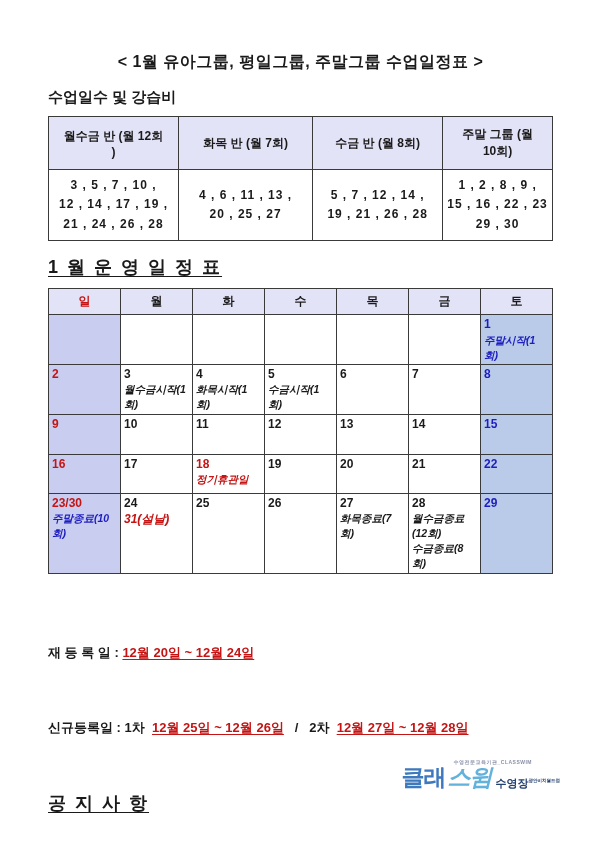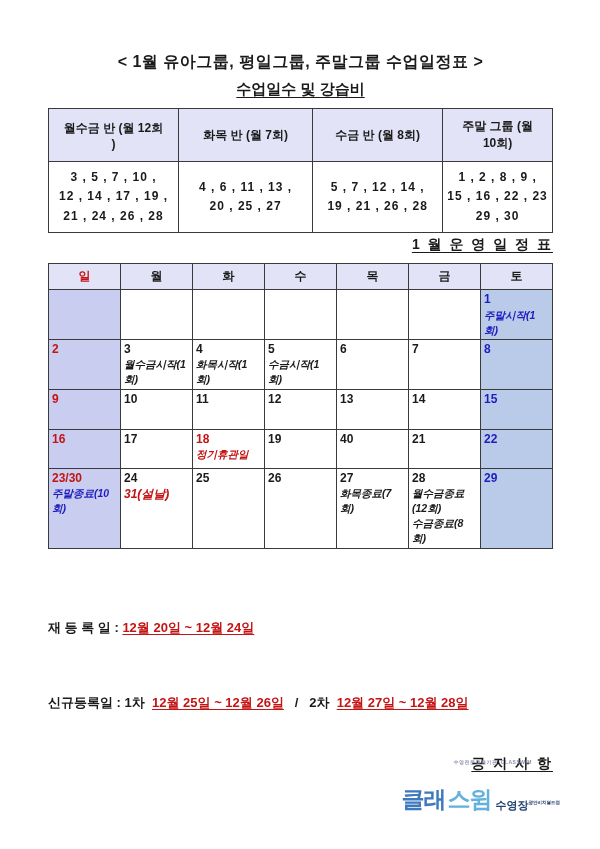--- a/index.html
+++ b/index.html
@@ -12,31 +12,31 @@
     --satbg:#B9CBE9;
   }
   *{box-sizing:border-box;margin:0;padding:0;}
   html,body{background:#ffffff;}
   .page{
     width:600px;height:849px;background:#ffffff;position:relative;overflow:hidden;
     font-family:"Liberation Sans","DejaVu Sans",sans-serif;
     font-weight:bold;color:#1a1a1a;padding:52px 47px 0 48px;
   }
   .title{font-size:16px;text-align:center;letter-spacing:0.5px;}
-  .subtitle{font-size:15px;text-align:center;margin-top:7px;text-decoration:underline;text-underline-offset:3px;}
+  .subtitle{font-size:15px;text-align:left;margin-top:15px;text-underline-offset:3px;}
   table{border-collapse:collapse;width:100%;table-layout:fixed;}
   th,td{border:1px solid var(--bd);}
   .fee{margin-top:9px;}
   .fee th{background:var(--lav);font-size:12px;padding:9px 14px;font-weight:bold;}
   .fee col.c1{width:25.8%}.fee col.c2{width:26.6%}.fee col.c3{width:25.8%}.fee col.c4{width:21.8%}
   .fee td{font-size:12px;text-align:center;}
   .fee .days td{padding:6px 2px;line-height:1.62;letter-spacing:1px;}
   .fee .price td{padding:8px 2px;line-height:1.6;color:var(--red);letter-spacing:0.5px;}
   .pre{white-space:pre-line;}
-  .sec-title{font-size:14px;text-align:right;margin-top:3px;text-decoration:underline;text-underline-offset:3px;letter-spacing:2px;}
+  .sec-title{font-size:18px;text-align:left;margin-top:14px;text-decoration:underline;text-underline-offset:3px;letter-spacing:2px;}
   .cal{margin-top:9px;}
   .cal th{background:var(--lav);font-size:12px;padding:4px 0;}
   .cal th.red{color:var(--red);}
   .cal td{vertical-align:top;padding:1px 3px;background:#fff;}
   .cal td.sun{background:var(--sunbg);}
   .cal td.sat{background:var(--satbg);}
   .cal tr.r0{height:38px}.cal tr.r1{height:39px}.cal tr.r2{height:40px}.cal tr.r3{height:39px}.cal tr.r4{height:46px}
   .dnum{font-size:12px;line-height:1.35;}
   .sun .dnum{color:var(--red);} .sat .dnum{color:var(--blue);}
   .dnum.red{color:var(--red);}
@@ -44,22 +44,22 @@
   .dlbl.red{color:var(--red);} .dlbl.blue{color:var(--blue);} .dlbl.big{font-size:12px;}
   .reg{margin-top:13px;font-size:13px;line-height:1.5;white-space:pre-wrap;}
   .reg-line{margin-top:17px;}
   .red{color:var(--red);}
   .blue{color:var(--blue);}
   .u{text-decoration:underline;text-underline-offset:2px;}
   .reg-note{padding-left:56px;}
   .logo{position:absolute;right:40px;top:760px;text-align:right;line-height:1;}
   .logo-top{font-size:5px;color:#8a8fa8;letter-spacing:0.5px;margin-bottom:1px;padding-right:28px;}
   .logo-row{display:flex;align-items:flex-end;justify-content:flex-end;gap:2px;}
-  .lg1{font-size:23px;color:#3E79BE;letter-spacing:-1px;margin-top:22px;}
-  .lg2{font-size:23px;color:#63B2DC;letter-spacing:-1px;}
+  .lg1{font-size:23px;color:#3E79BE;letter-spacing:-1px;}
+  .lg2{font-size:23px;color:#63B2DC;letter-spacing:-1px;font-style:italic;}
   .logo-right{display:inline-flex;flex-direction:row;align-items:flex-start;margin-left:2px;}
   .lg3{font-size:11px;color:var(--navy);}
   .lg4{font-size:4.5px;color:var(--navy);margin-top:1px;}
 </style>
 </head>
 <body>
 
 <div class="page">
 
   <div class="title">&lt; 1월 유아그룹, 평일그룹, 주말그룹 수업일정표 &gt;</div>
@@ -178,21 +178,21 @@
             <div class="dnum">17</div>
           </td>
           <td>
             <div class="dnum red">18</div>
             <div class="dlbl red">정기휴관일</div>
           </td>
           <td>
             <div class="dnum">19</div>
           </td>
           <td>
-            <div class="dnum">40</div>
+            <div class="dnum">20</div>
           </td>
           <td>
             <div class="dnum">21</div>
           </td>
           <td class="sat">
             <div class="dnum">22</div>
           </td>
         </tr>
         <tr class="r4">
           <td class="sun">

